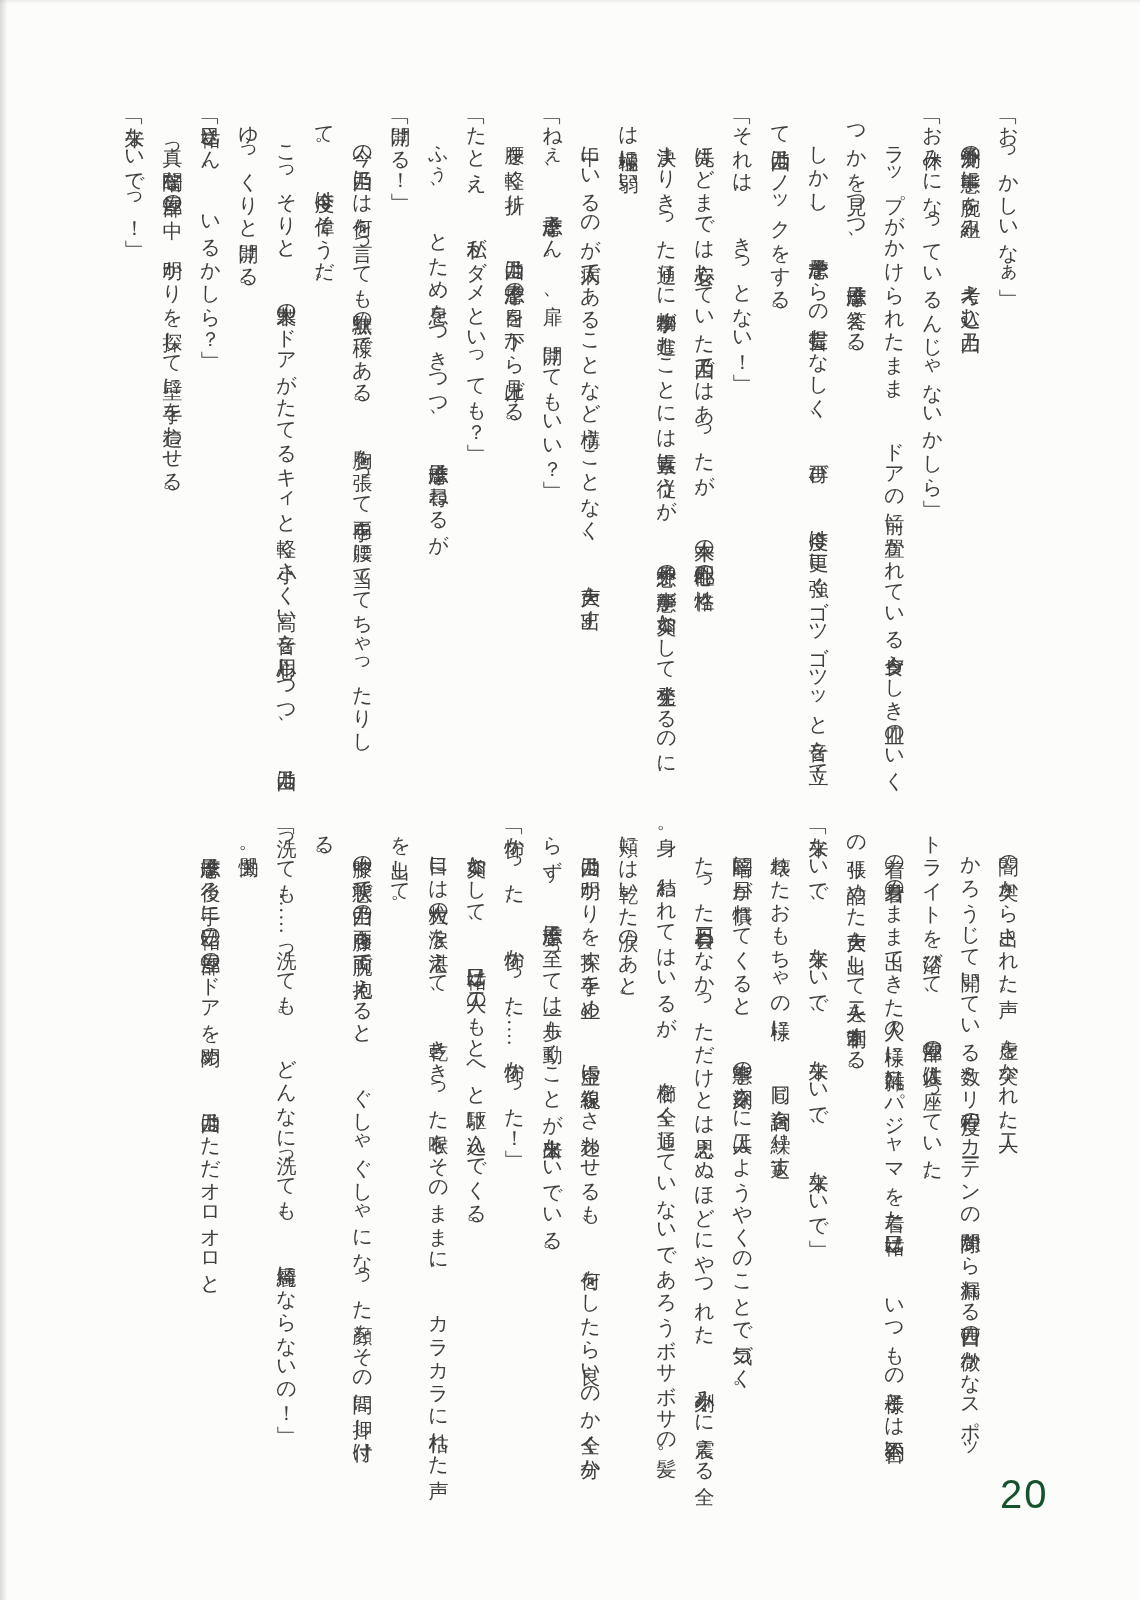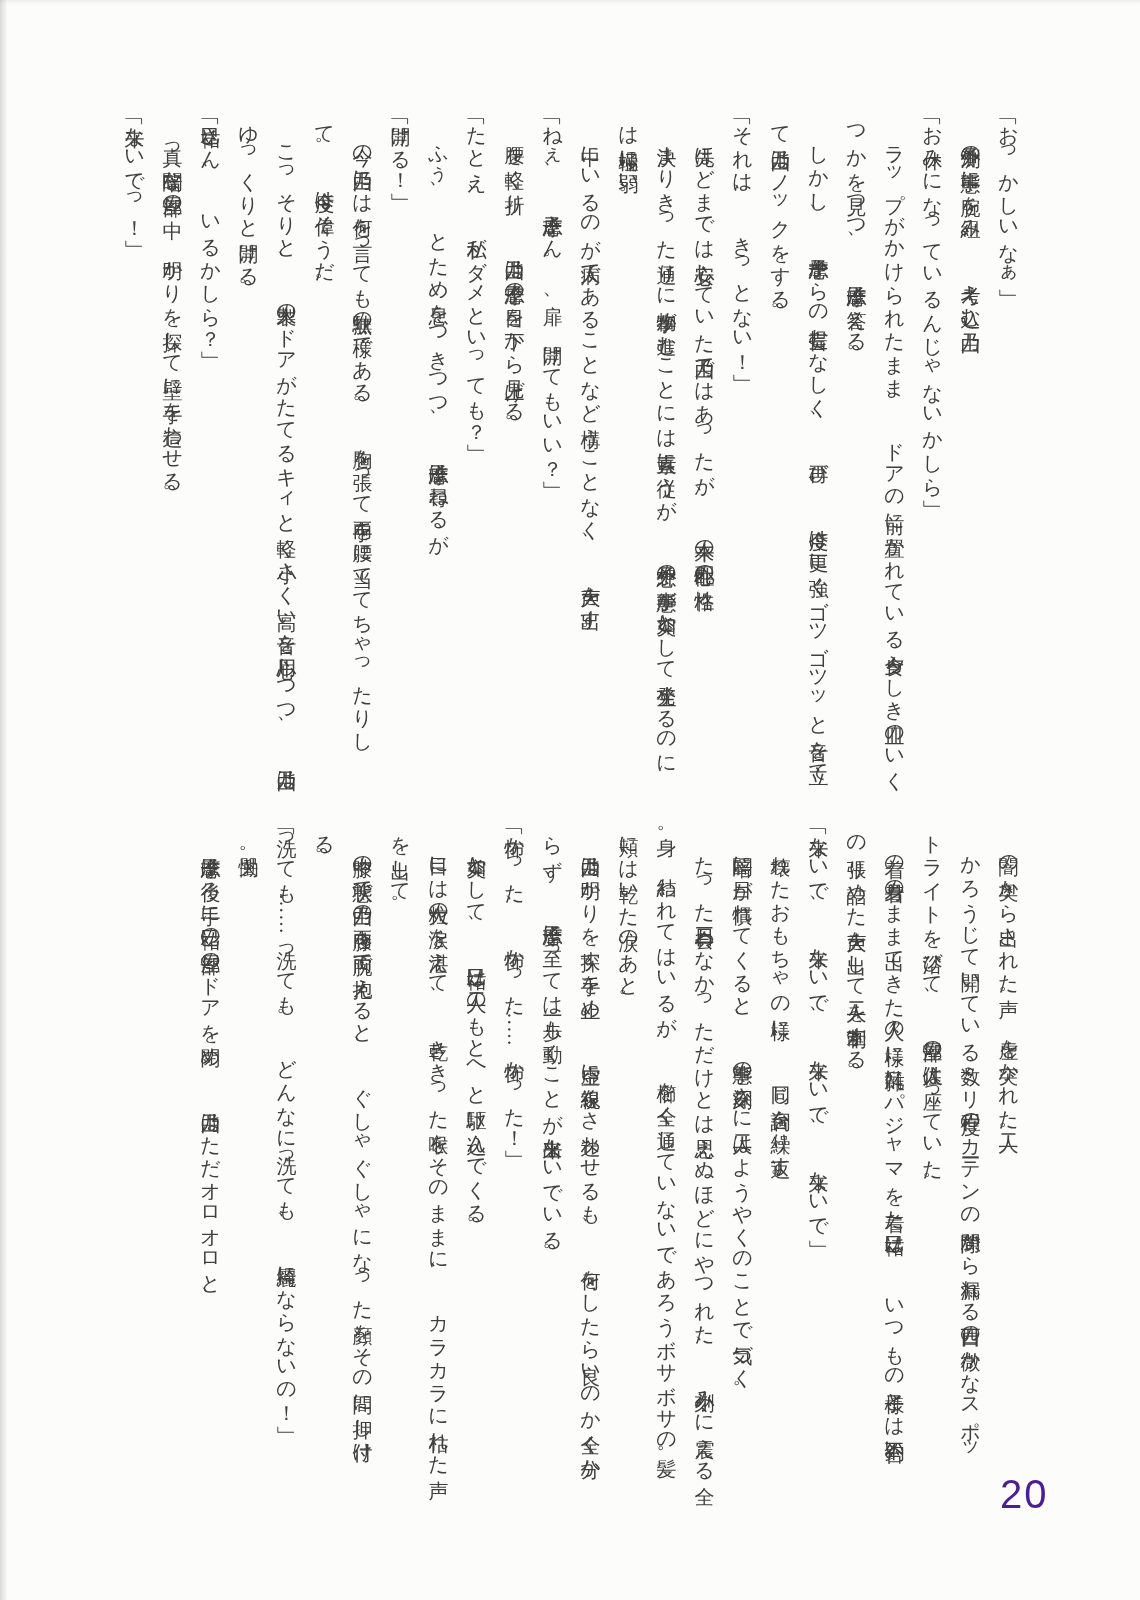--- a/index.html
+++ b/index.html
@@ -60,21 +60,21 @@
   .vtext p.indent {
     text-indent: 1em;
   }
   .page-number {
     position: absolute;
     top: 1472px;
     left: 1000px;
     font-family: "Liberation Sans", "DejaVu Sans", sans-serif;
     font-size: 40px;
     letter-spacing: 2px;
-    color: #4c1d95;
+    color: #14532d;
   }
 </style>
 </head>
 <body>
 
 <div class="page">
   <div class="scan-edge-left"></div>
   <div class="scan-edge-top"></div>
 
   <div class="vtext block-top">

